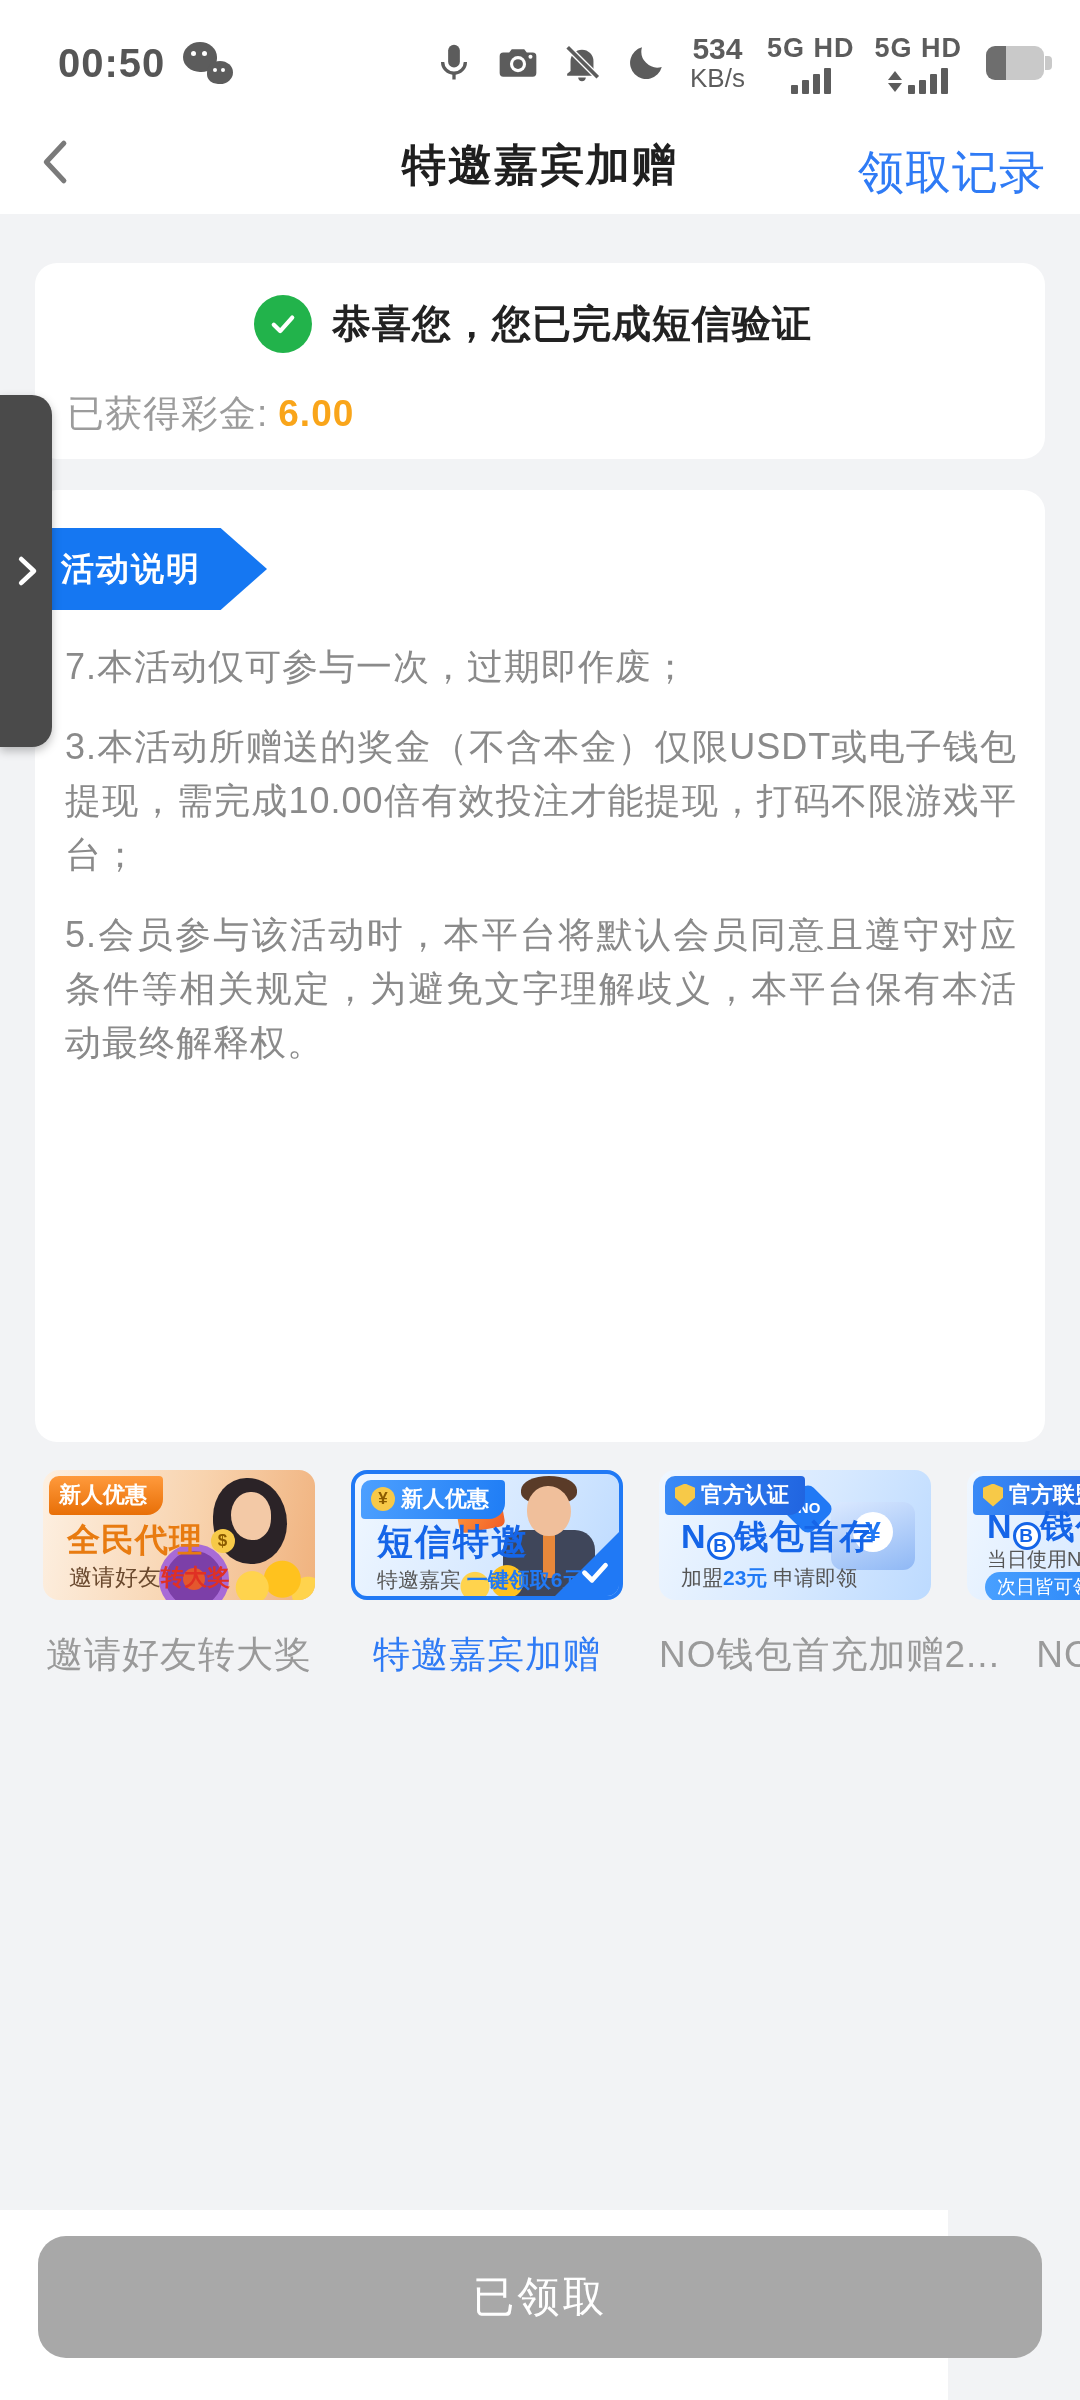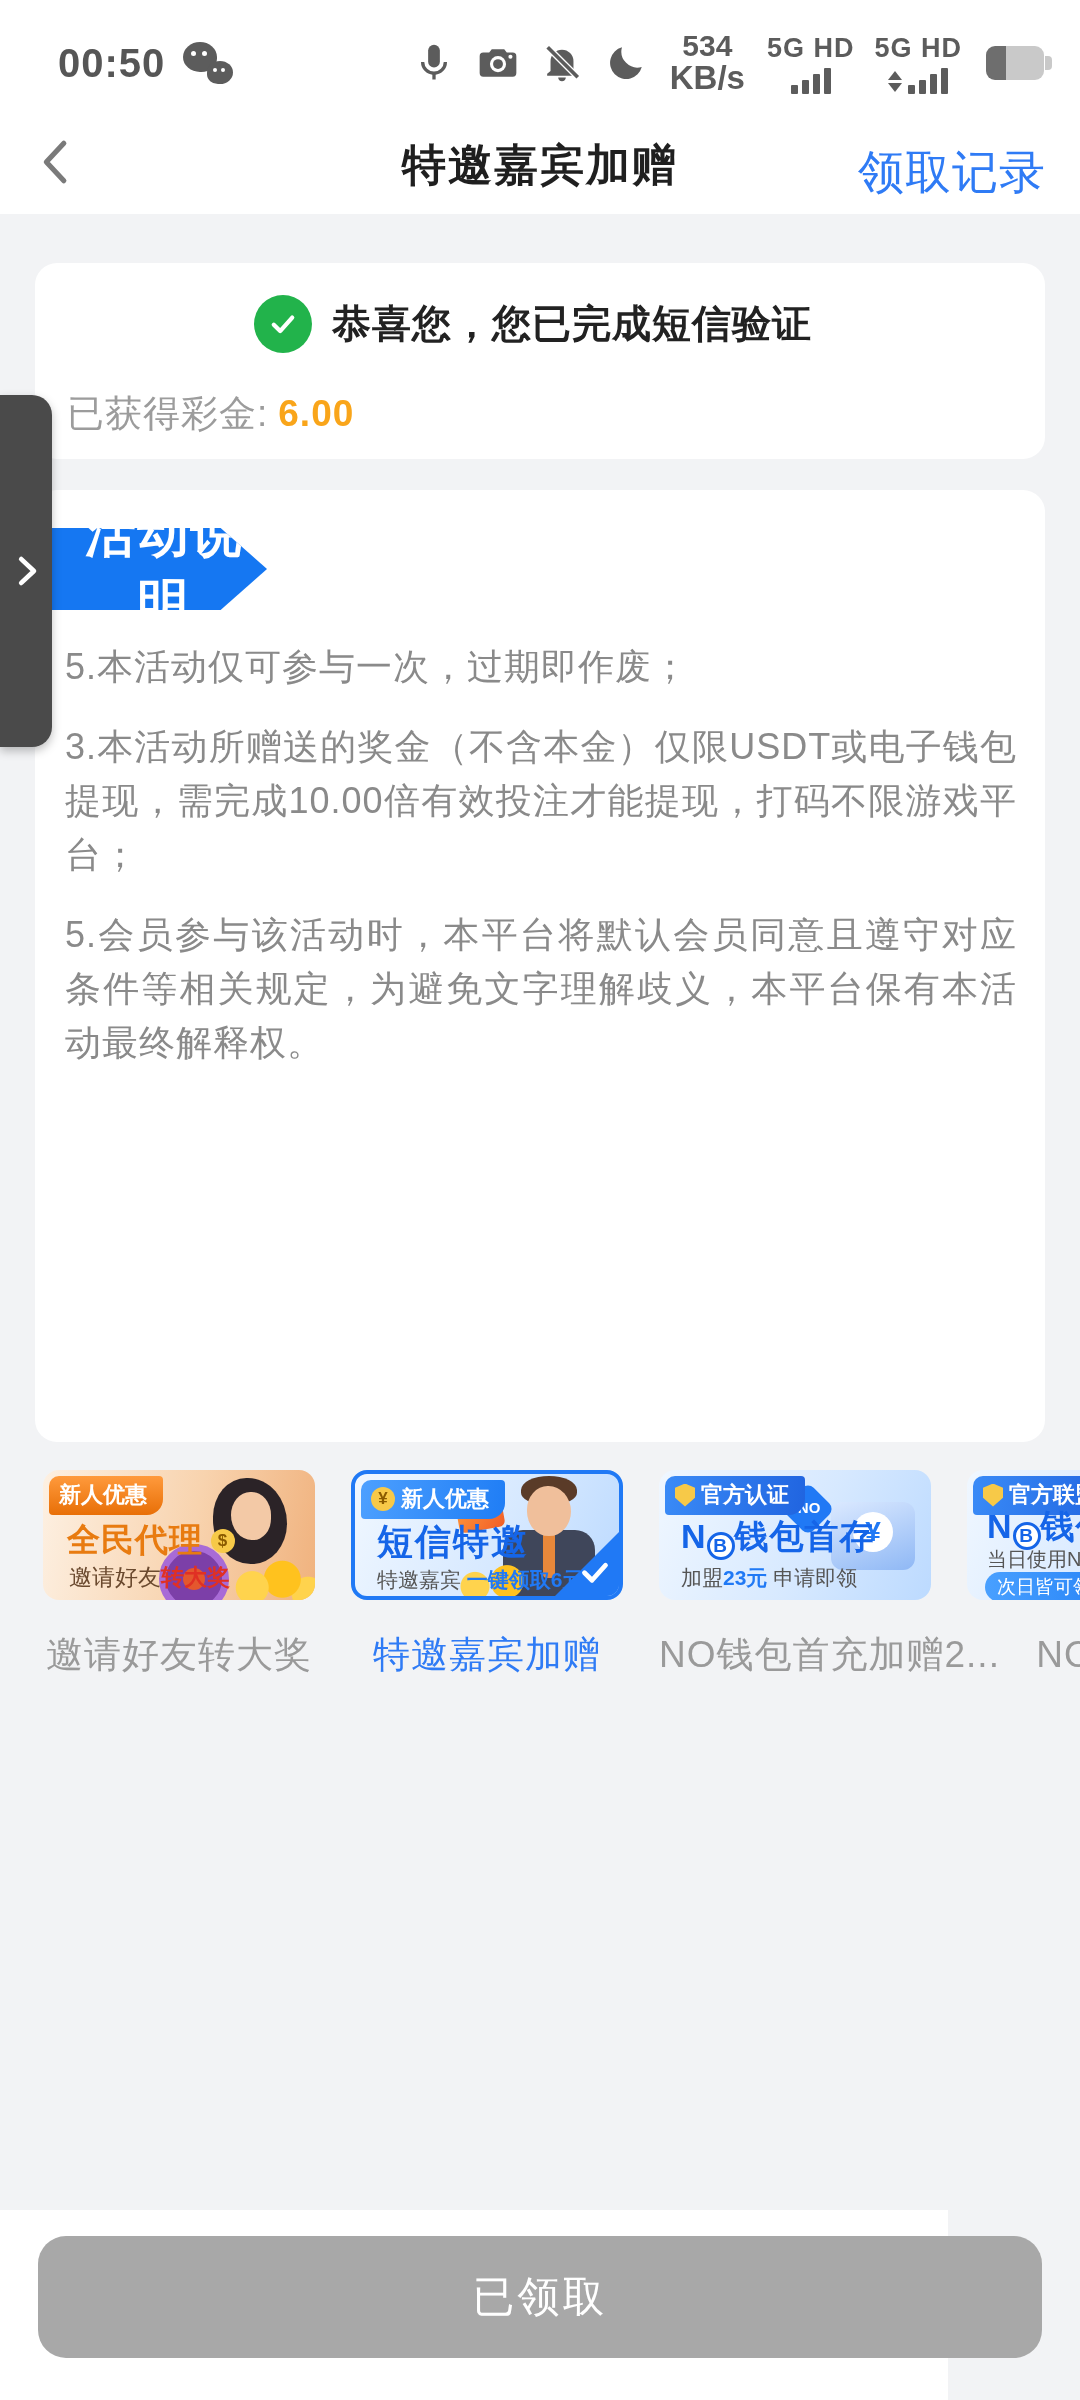--- a/index.html
+++ b/index.html
@@ -14,21 +14,21 @@
   .wechat .b1{position:absolute;left:0;top:0;width:34px;height:30px;background:#5c5c5c;border-radius:50% 50% 46% 50%;}
   .wechat .b1:before,.wechat .b1:after{content:"";position:absolute;top:9px;width:5px;height:5px;border-radius:50%;background:#fff;}
   .wechat .b1:before{left:8px;} .wechat .b1:after{left:19px;}
   .wechat .b2{position:absolute;right:2px;bottom:0;width:26px;height:23px;background:#5c5c5c;border-radius:50% 50% 50% 42%;}
   .wechat .b2:before,.wechat .b2:after{content:"";position:absolute;top:7px;width:4px;height:4px;border-radius:50%;background:#fff;}
   .wechat .b2:before{left:6px;} .wechat .b2:after{left:14px;}
   .sb-right{margin-left:auto;display:flex;align-items:center;gap:20px;color:#5c5c5c;}
   .sb-ic{width:44px;height:44px;flex:0 0 auto;}
   .speed{display:flex;flex-direction:column;align-items:center;line-height:1.02;margin:0 2px;}
   .speed .v{font-size:30px;font-weight:700;color:#5c5c5c;}
-  .speed .u{font-size:33px;font-weight:700;color:#5c5c5c;}
+  .speed .u{font-size:26px;font-weight:400;color:#5c5c5c;}
   .sim{display:flex;flex-direction:column;align-items:center;gap:4px;}
   .sim .lbl{font-size:27px;font-weight:700;color:#5c5c5c;letter-spacing:1px;}
   .bars{display:flex;align-items:flex-end;gap:4px;height:26px;}
   .bars i{display:block;width:7px;background:#5c5c5c;border-radius:1px;}
   .bars i:nth-child(1){height:9px;}.bars i:nth-child(2){height:14px;}
   .bars i:nth-child(3){height:20px;}.bars i:nth-child(4){height:26px;}
   .barsrow{display:flex;align-items:flex-end;gap:6px;}
   .updown{display:flex;flex-direction:column;gap:3px;align-items:center;margin-bottom:2px;}
   .updown i{width:0;height:0;display:block;}
   .updown .up{border-left:7px solid transparent;border-right:7px solid transparent;border-bottom:9px solid #5c5c5c;}
@@ -48,21 +48,21 @@
   .suc-row1{position:absolute;top:32px;left:0;right:14px;display:flex;justify-content:center;align-items:center;gap:20px;}
   .check-circle{width:58px;height:58px;border-radius:50%;background:#22b34b;display:flex;align-items:center;justify-content:center;flex:0 0 auto;}
   .suc-msg{font-size:39px;font-weight:700;color:#222;letter-spacing:1px;}
   .suc-row2{position:absolute;left:32px;top:126px;font-size:37px;color:#9c9c9c;letter-spacing:1px;}
   .suc-row2 .val{color:#f9a51a;font-weight:700;margin-left:10px;}
   
   .rules{top:490px;height:952px;}
   .ribbon{position:absolute;left:0;top:38px;height:82px;width:232px;background:#1577f2;
           clip-path:polygon(0 0,80% 0,100% 50%,80% 100%,0 100%);
           display:flex;align-items:center;}
-  .ribbon span{color:#fff;font-size:51px;font-weight:700;padding-left:26px;letter-spacing:2px;text-align:center;}
+  .ribbon span{color:#fff;font-size:33px;font-weight:700;padding-left:26px;letter-spacing:2px;text-align:center;}
   .rule-list{position:absolute;left:30px;right:28px;top:150px;}
   .rule-list p{margin:0 0 26px 0;font-size:36px;line-height:54px;color:#8a8a8a;letter-spacing:1px;text-align:justify;}
   .rule-list p:last-child{margin-bottom:0;}
   
   .drawer{position:absolute;left:0;top:395px;width:52px;height:352px;background:#4a4a4a;
           border-radius:0 20px 20px 0;border:none;padding:0;cursor:pointer;z-index:5;
           display:flex;align-items:center;justify-content:center;box-shadow:0 4px 10px rgba(0,0,0,.25);}
   
   .banners{position:absolute;top:1470px;left:0;width:1080px;overflow:hidden;}
   .banner-track{display:flex;gap:36px;padding-left:43px;width:1300px;}
@@ -222,21 +222,21 @@
     <div class="suc-row2">
       <span>已获得彩金:</span><span class="val">6.00</span>
     </div>
   </section>
 
   <section class="card rules">
     <div class="ribbon">
       <span>活动说明</span>
     </div>
     <div class="rule-list">
-      <p>5.本活动仅可参与一次，过期即作废；</p>
+      <p>7.本活动仅可参与一次，过期即作废；</p>
       <p>3.本活动所赠送的奖金（不含本金）仅限USDT或电子钱包提现，需完成10.00倍有效投注才能提现，打码不限游戏平台；</p>
       <p>5.会员参与该活动时，本平台将默认会员同意且遵守对应条件等相关规定，为避免文字理解歧义，本平台保有本活动最终解释权。</p>
     </div>
   </section>
 
   <button class="drawer" aria-label="open drawer">
     <svg viewBox="0 0 24 24" width="38" height="38">
       <path fill="none" stroke="#ffffff" stroke-width="3" stroke-linecap="round" stroke-linejoin="round" d="M9 4.5 17 12l-8 7.5"></path>
     </svg>
   </button>

